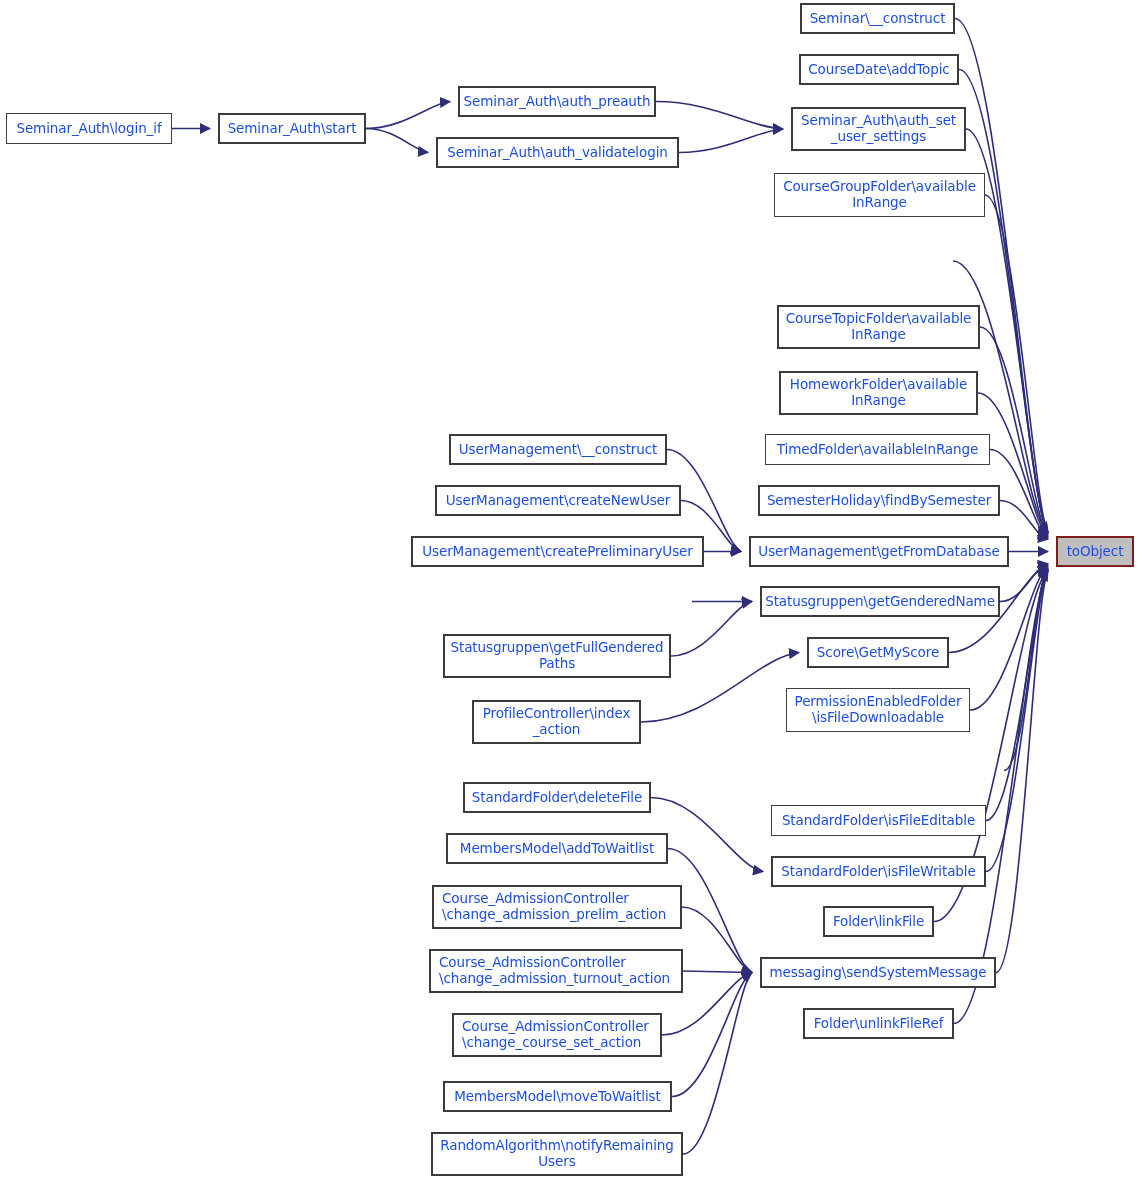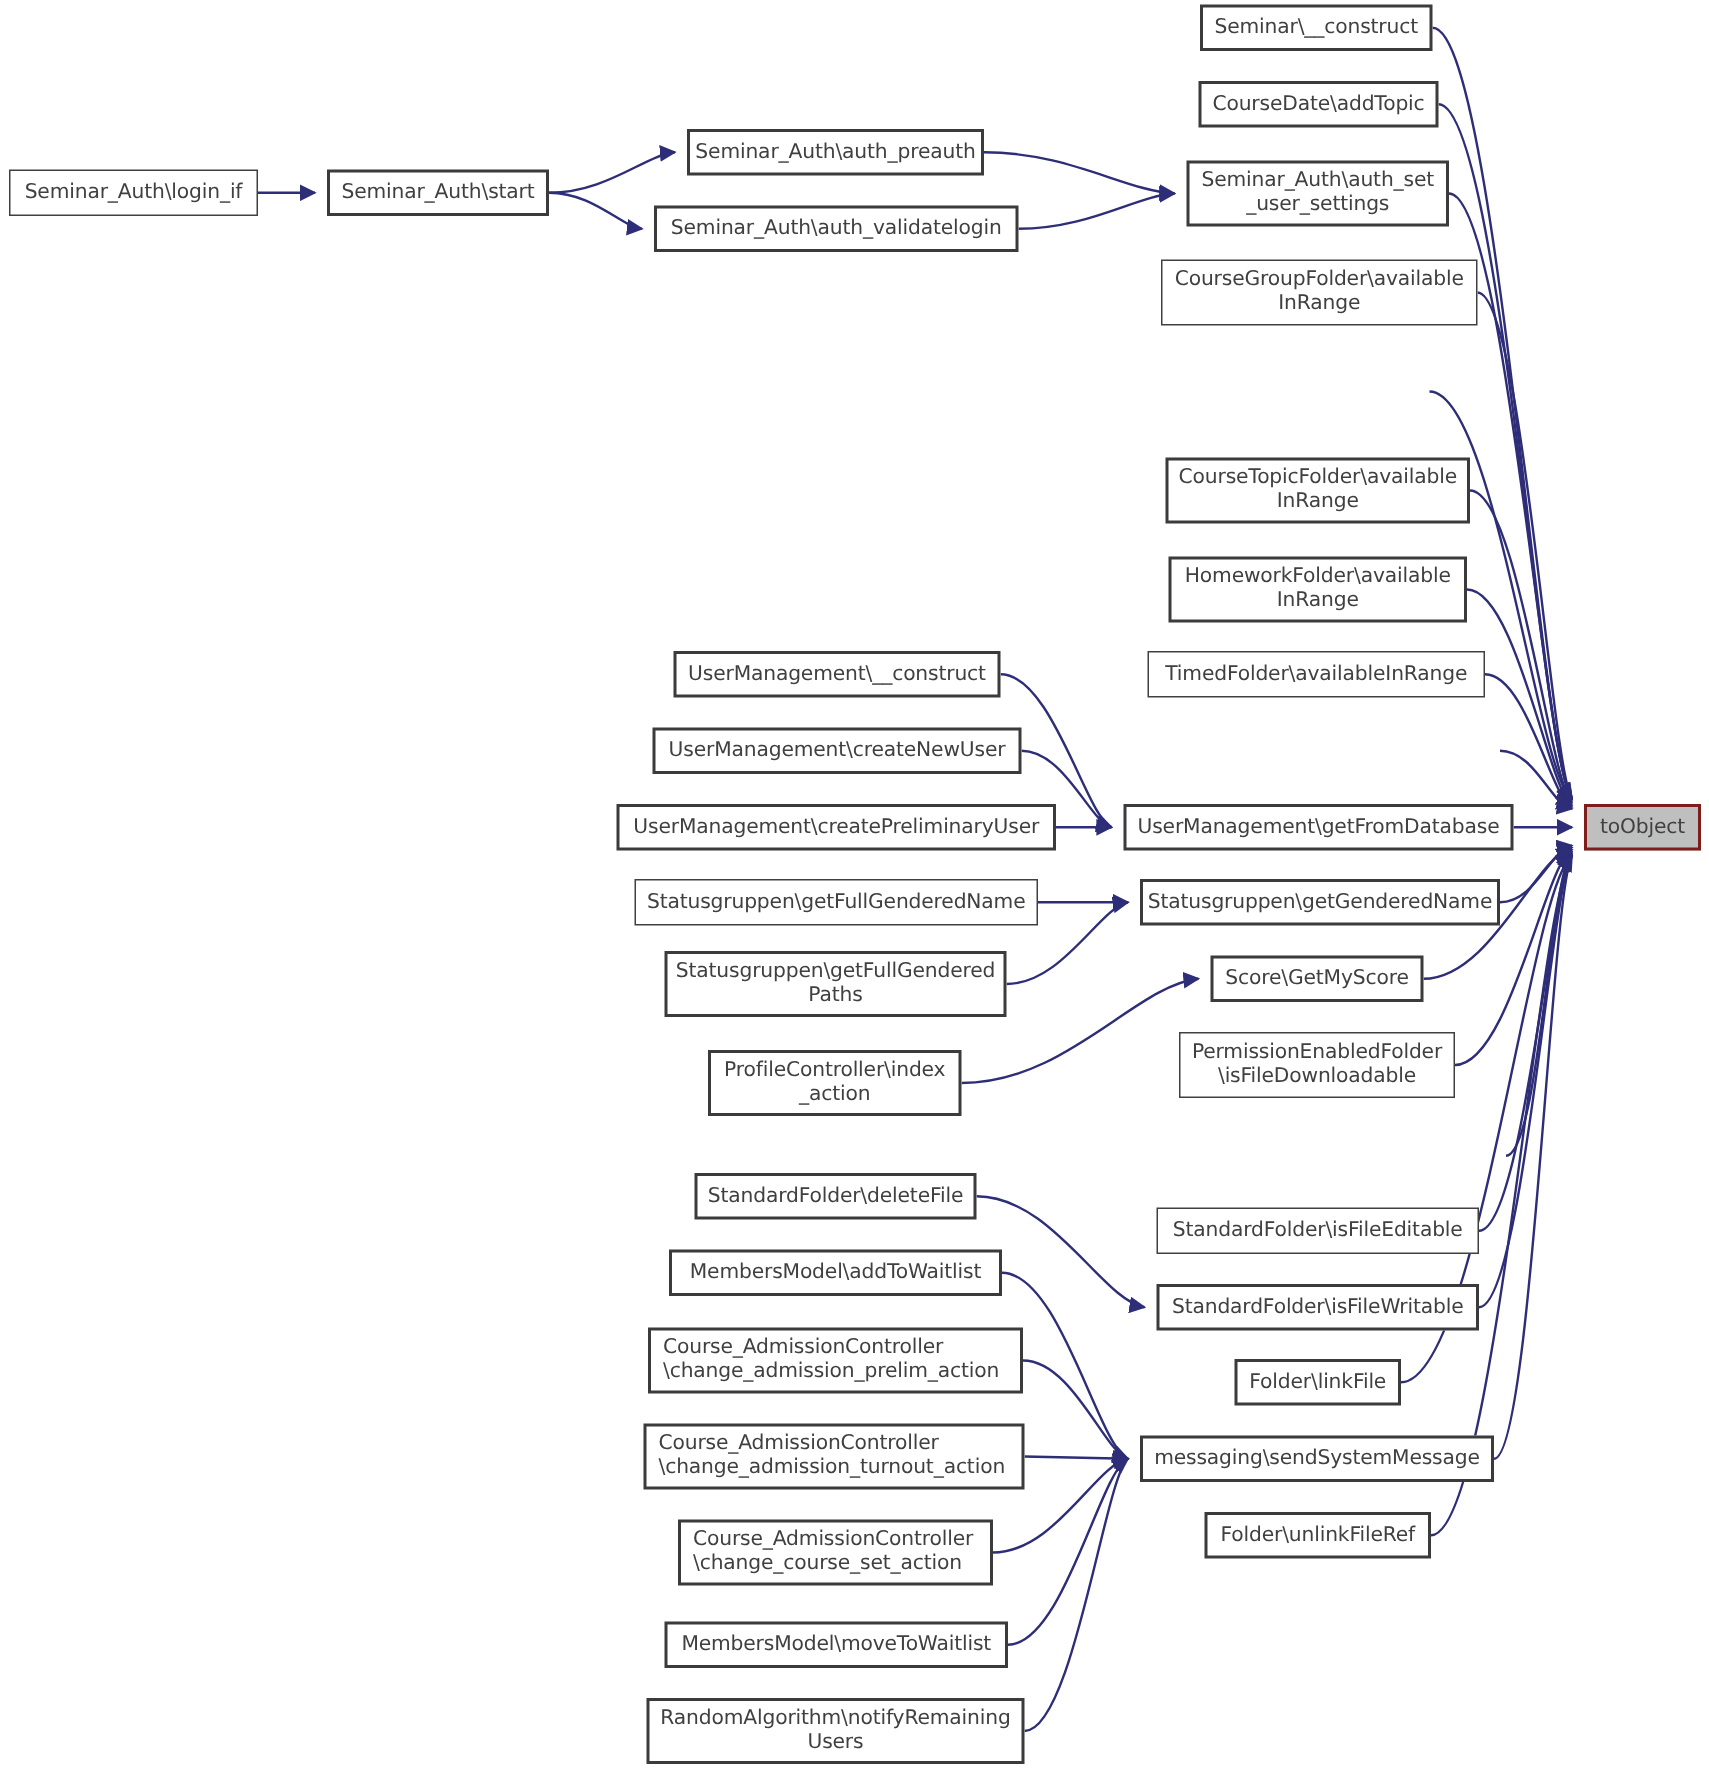--- a/index.html
+++ b/index.html
@@ -10,21 +10,21 @@
     background:#ffffff;
     font-family:"DejaVu Sans","Liberation Sans",sans-serif;
     overflow:hidden;
   }
   #edges{position:absolute;left:0;top:0;width:1139px;height:1179px;}
   .node{
     position:absolute;
     box-sizing:border-box;
     border:1px solid #404040;
     background:#ffffff;
-    color:#404040;
+    color:#1d4ed8;
     display:flex;
     align-items:center;
     justify-content:center;
     text-align:center;
     line-height:1.17;
     font-size:13.5px;
     letter-spacing:-0.1px;
     white-space:pre-line;
     padding:0 4px;
   }
@@ -88,35 +88,35 @@
     <div class="node thick" style="left: 799px; top: 54px; width: 160px; height: 31px;">CourseDate\addTopic</div>
     <div class="node thick" style="left: 791px; top: 107px; width: 175px; height: 44px;">Seminar_Auth\auth_set
 _user_settings</div>
     <div class="node" style="left: 774px; top: 173px; width: 211px; height: 44px;">CourseGroupFolder\available
 InRange</div>
     <div class="node thick" style="left: 777px; top: 305px; width: 203px; height: 44px;">CourseTopicFolder\available
 InRange</div>
     <div class="node thick" style="left: 779px; top: 371px; width: 199px; height: 44px;">HomeworkFolder\available
 InRange</div>
     <div class="node" style="left: 765px; top: 434px; width: 225px; height: 31px;">TimedFolder\availableInRange</div>
+    <div class="node thick" style="left: 758px; top: 485px; width: 242px; height: 31px;">SemesterHoliday\findBySemester</div>
     <div class="node thick" style="left: 749px; top: 536px; width: 260px; height: 31px;">UserManagement\getFromDatabase</div>
     <div class="node thick" style="left: 760px; top: 586px; width: 240px; height: 31px;">Statusgruppen\getGenderedName</div>
     <div class="node thick" style="left: 807px; top: 637px; width: 142px; height: 31px;">Score\GetMyScore</div>
     <div class="node" style="left: 786px; top: 688px; width: 184px; height: 44px;">PermissionEnabledFolder
 \isFileDownloadable</div>
     <div class="node" style="left: 771px; top: 805px; width: 215px; height: 31px;">StandardFolder\isFileEditable</div>
     <div class="node thick" style="left: 771px; top: 856px; width: 215px; height: 31px;">StandardFolder\isFileWritable</div>
     <div class="node thick" style="left: 823px; top: 906px; width: 111px; height: 31px;">Folder\linkFile</div>
     <div class="node thick" style="left: 760px; top: 957px; width: 236px; height: 31px;">messaging\sendSystemMessage</div>
     <div class="node thick" style="left: 803px; top: 1008px; width: 151px; height: 31px;">Folder\unlinkFileRef</div>
     <div class="node target" style="left: 1056px; top: 536px; width: 78px; height: 31px;">toObject</div>
     <div class="node thick" style="left: 449px; top: 434px; width: 218px; height: 31px;">UserManagement\__construct</div>
     <div class="node thick" style="left: 435px; top: 485px; width: 246px; height: 31px;">UserManagement\createNewUser</div>
     <div class="node thick" style="left: 411px; top: 536px; width: 293px; height: 31px;">UserManagement\createPreliminaryUser</div>
-    <div class="node" style="left: 423px; top: 586px; width: 269px; height: 31px;">Statusgruppen\getFullGenderedName</div>
     <div class="node thick" style="left: 443px; top: 634px; width: 228px; height: 44px;">Statusgruppen\getFullGendered
 Paths</div>
     <div class="node thick" style="left: 472px; top: 700px; width: 169px; height: 44px;">ProfileController\index
 _action</div>
     <div class="node thick" style="left: 463px; top: 782px; width: 188px; height: 31px;">StandardFolder\deleteFile</div>
     <div class="node thick" style="left: 446px; top: 833px; width: 222px; height: 31px;">MembersModel\addToWaitlist</div>
     <div class="node thick leftalign" style="left: 432px; top: 885px; width: 250px; height: 44px;">Course_AdmissionController
 \change_admission_prelim_action</div>
     <div class="node thick leftalign" style="left: 429px; top: 949px; width: 254px; height: 44px;">Course_AdmissionController
 \change_admission_turnout_action</div>

